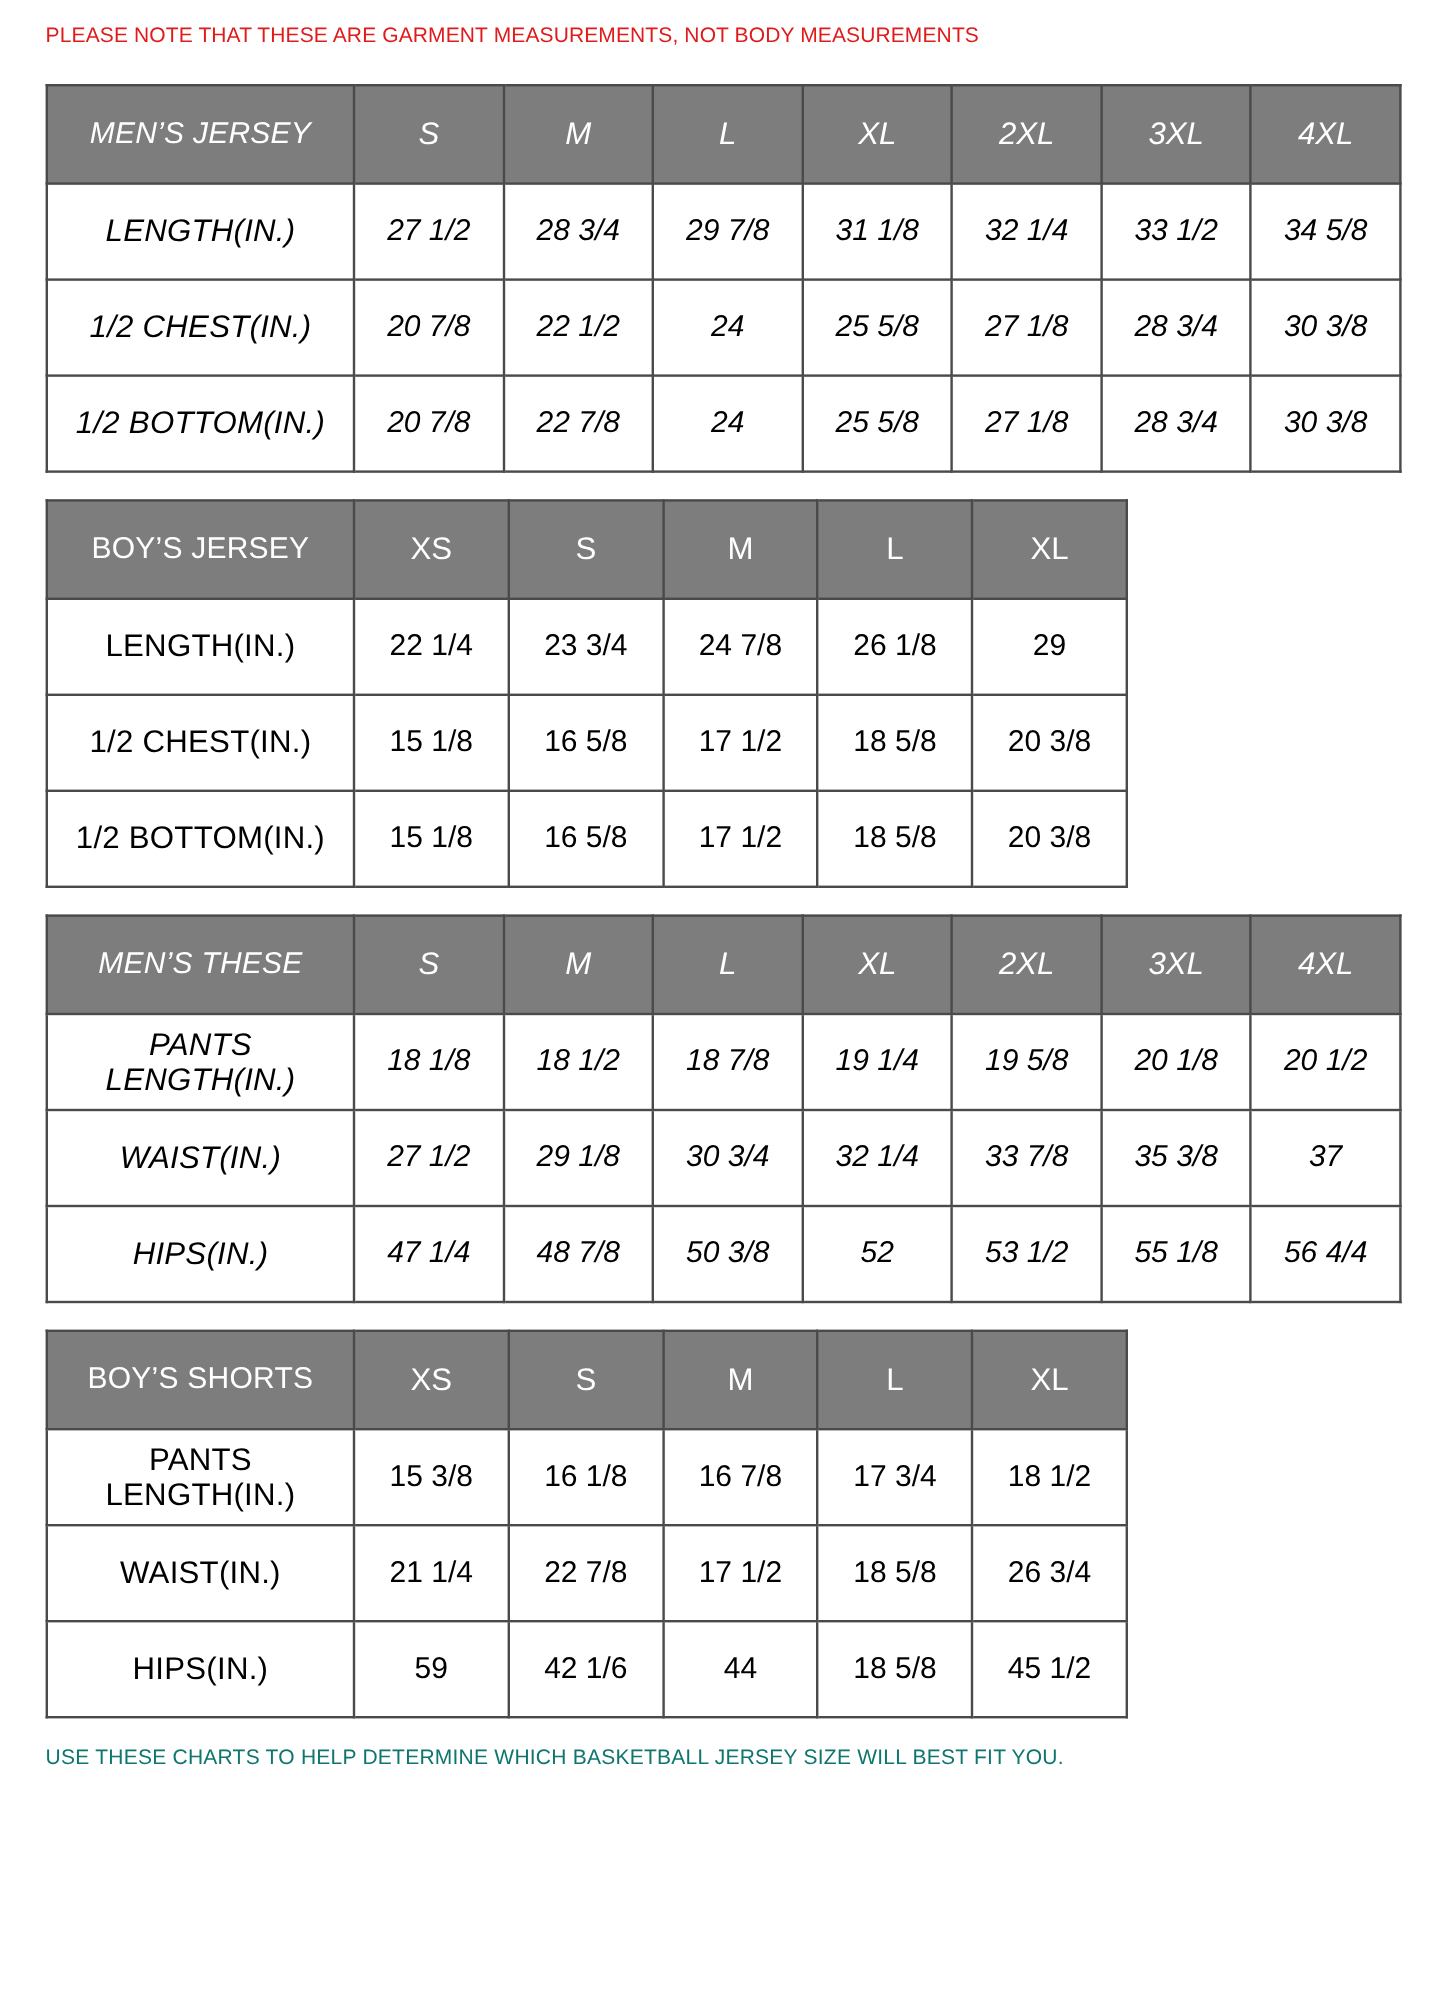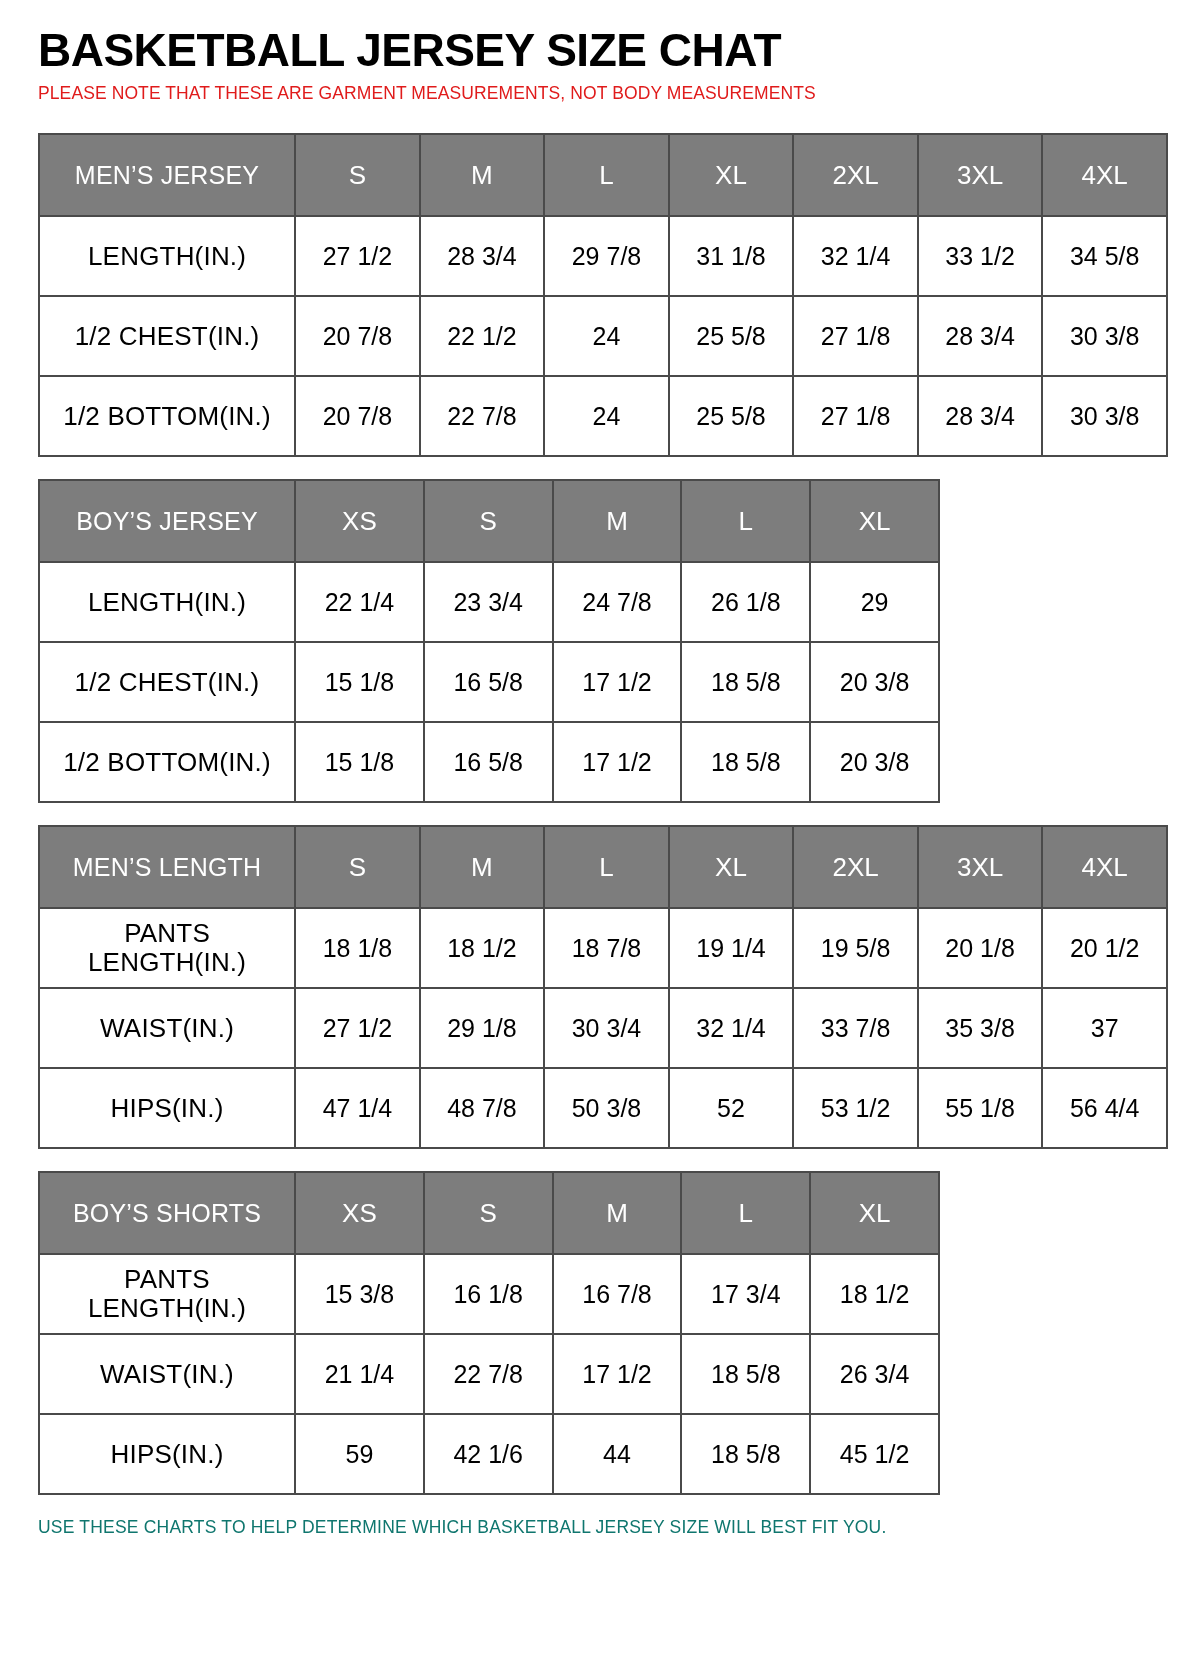--- a/index.html
+++ b/index.html
@@ -36,20 +36,21 @@
     max-width: 840px;
     letter-spacing: 0.1px;
   }
   table {
     border-collapse: collapse;
     margin: 0 0 22px 8px;
     table-layout: fixed;
   }
   table.men {
     width: 1130px;
+    font-style: italic;
   }
   table.boy {
     width: 900px;
   }
   th, td {
     border: 2px solid #4a4a4a;
     text-align: center;
     vertical-align: middle;
     font-size: 25px;
     font-weight: normal;
@@ -84,21 +85,20 @@
     font-size: 17.5px;
     letter-spacing: 0.2px;
     margin: 6px 0 0 8px;
   }
 </style>
 </head>
 <body>
 
 <div class="page">
 
-  <h1 class="title">BASKETBALL JERSEY SIZE CHAT</h1>
   <p class="note">PLEASE NOTE THAT THESE ARE GARMENT MEASUREMENTS, NOT BODY MEASUREMENTS</p>
 
   <table class="men">
     <colgroup>
       <col class="first">
         <col class="sz">
         <col class="sz">
         <col class="sz">
         <col class="sz">
         <col class="sz">
@@ -204,21 +204,21 @@
         <col class="sz">
         <col class="sz">
         <col class="sz">
         <col class="sz">
         <col class="sz">
         <col class="sz">
         <col class="sz">
     </colgroup>
     <thead>
       <tr>
-        <th class="rowhead">MEN’S LENGTH</th>
+        <th class="rowhead">MEN’S THESE</th>
         <th>S</th>
         <th>M</th>
         <th>L</th>
         <th>XL</th>
         <th>2XL</th>
         <th>3XL</th>
         <th>4XL</th>
       </tr>
     </thead>
     <tbody>

